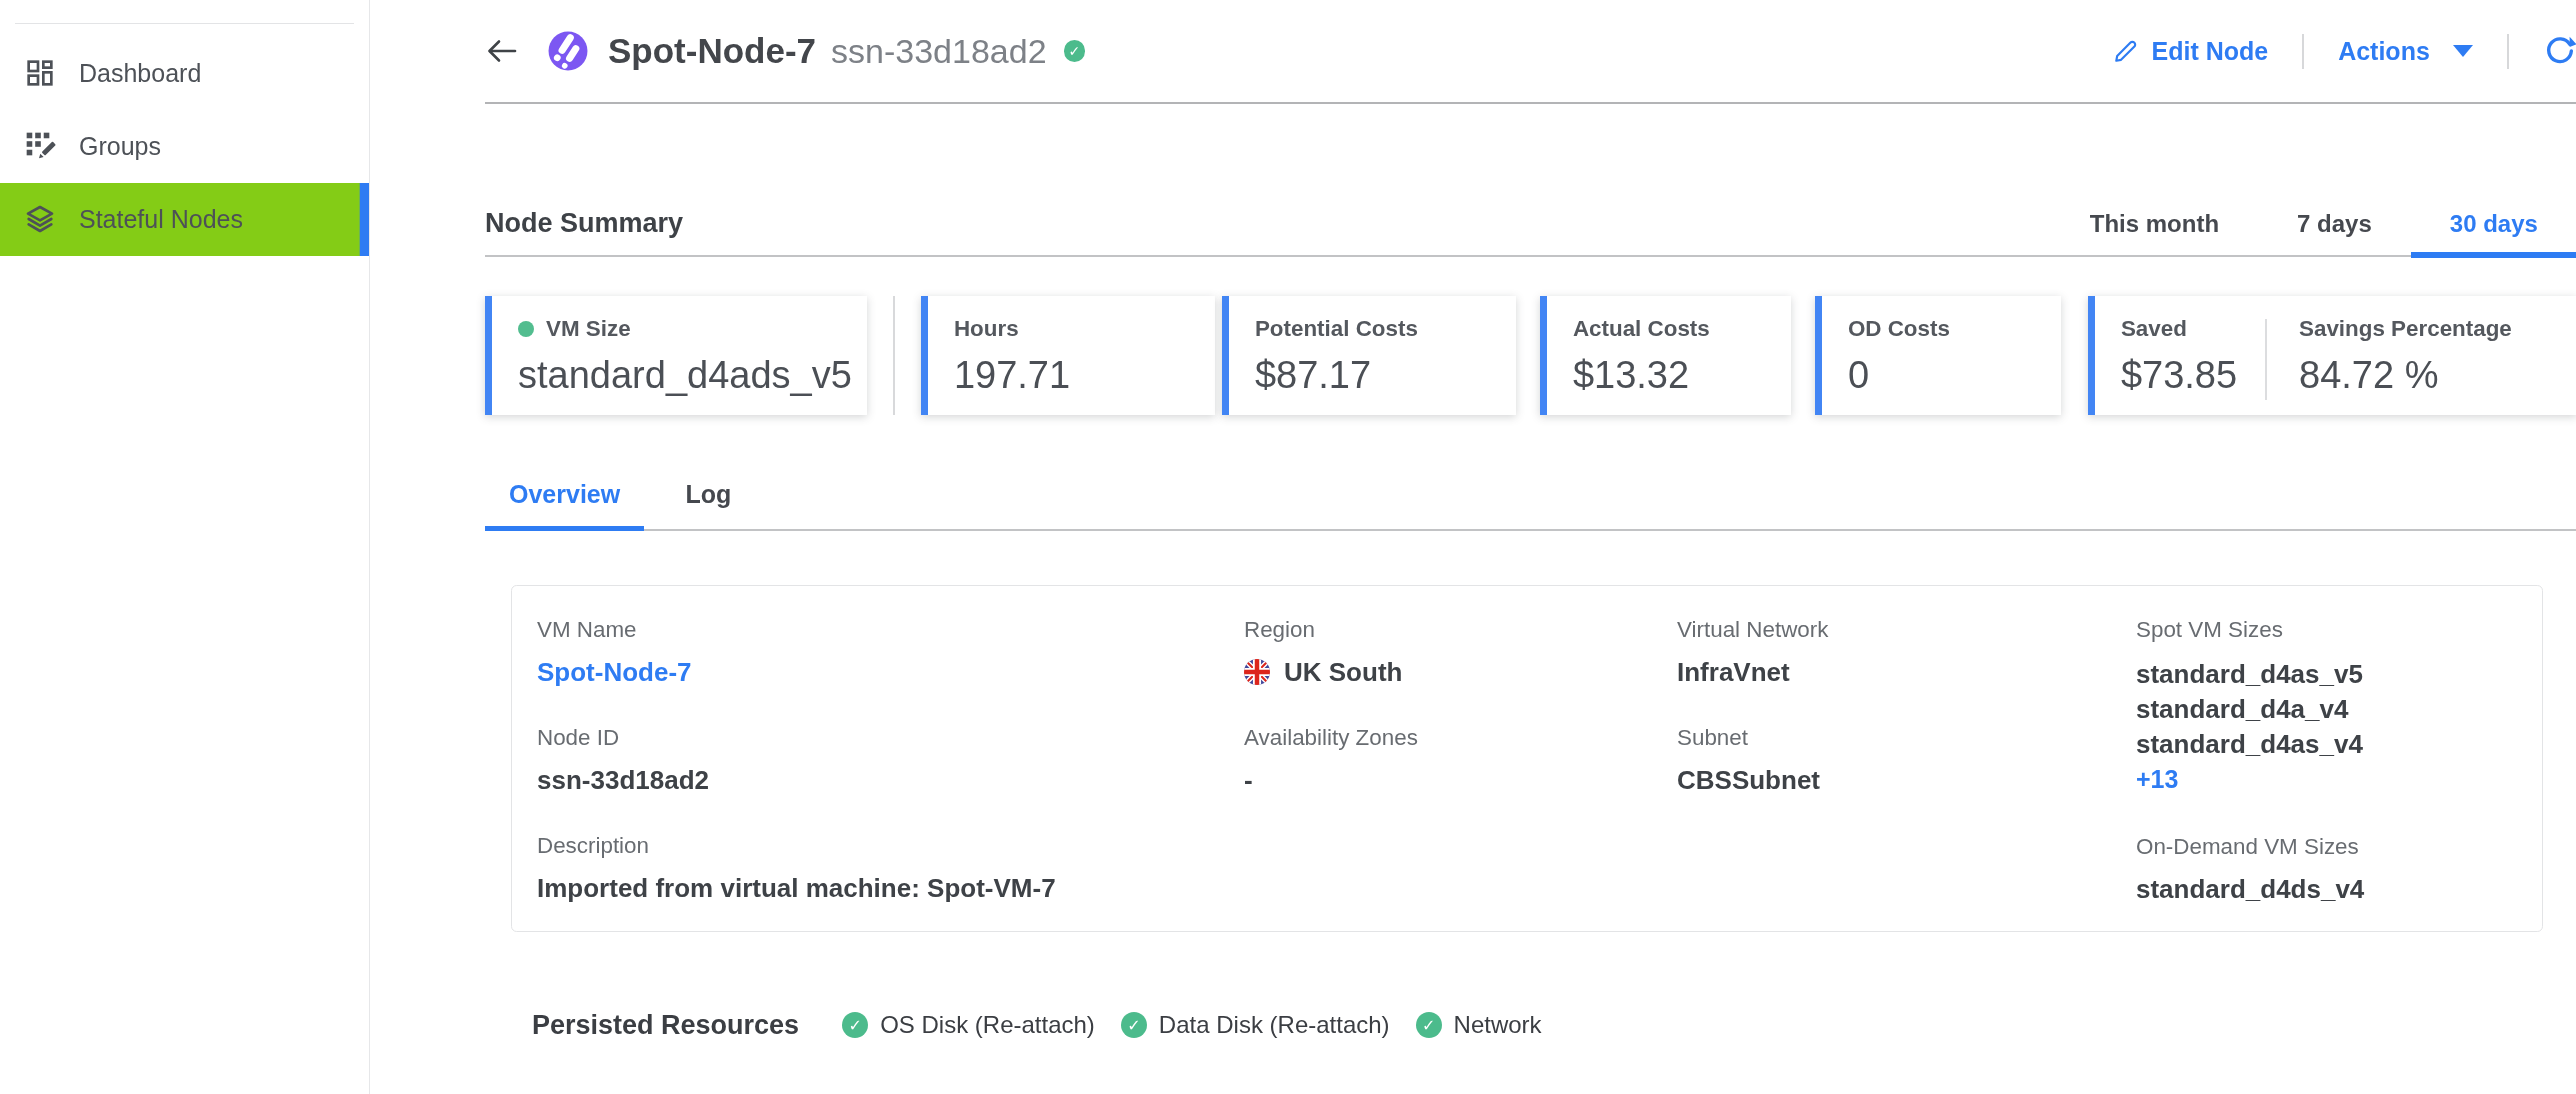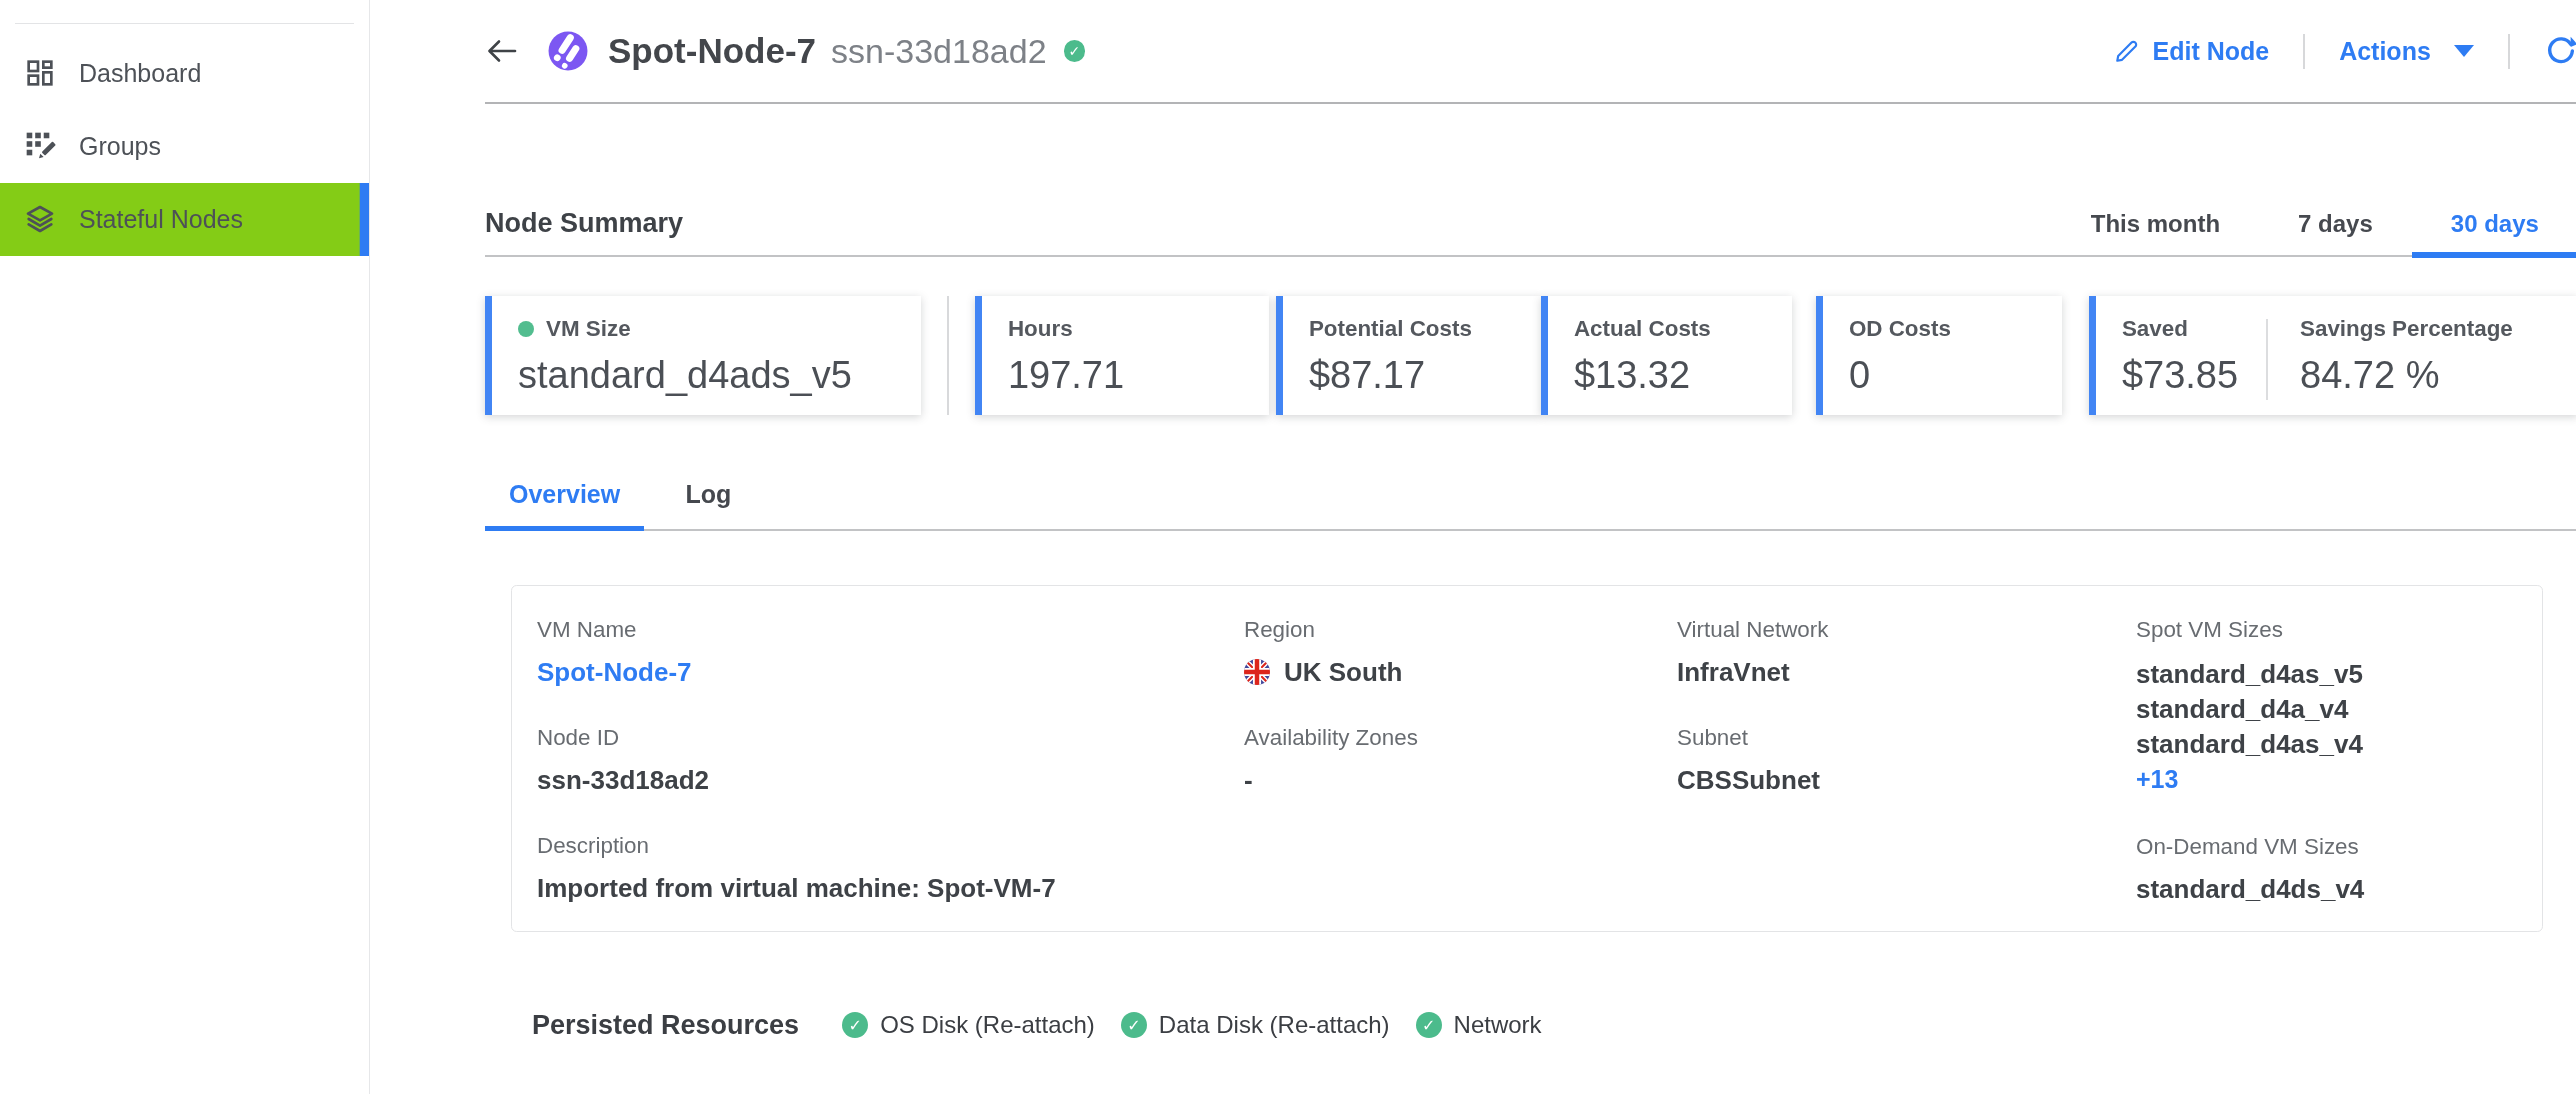--- a/index.html
+++ b/index.html
@@ -46,24 +46,24 @@
   .range { position:relative; padding:0 39px 17px; font-size:24px; font-weight:600; color:#46494f; cursor:pointer; }
   .range.active { color:#2e7cf3; }
   .range.active::after { content:""; position:absolute; left:0; right:0; bottom:-2.8px; height:5.6px; background:#2e7cf3; }
 
   
   .stats-row { margin-top:39px; display:flex; height:119px; align-items:stretch; }
   .stat-card { background:#fff; border-left:7.5px solid #4285f4; box-shadow:0 1.9px 8.4px rgba(60,64,67,.22); padding:19.6px 17px 0 26px; }
   .stat-label { display:flex; align-items:center; gap:12px; font-size:22.4px; font-weight:600; color:#54585e; white-space:nowrap; }
   .stat-value { margin-top:12px; font-size:38px; font-weight:400; color:#4b4f55; white-space:nowrap; }
   .green-dot { width:16px; height:16px; border-radius:50%; background:#52bd8f; }
-  .w-vm { width:436px; }
+  .w-vm { width:382px; }
   .stats-vsep { width:1.9px; background:#d8d9db; margin:0 26px; }
   .w-hours { width:294px; margin-right:7px; }
-  .w-pot { width:265px; }
+  .w-pot { width:294px; margin-right:24px; }
   .w-act { width:251px; margin-right:24px; }
   .w-od  { width:246px; margin-right:27px; }
   .w-saved { width:489px; display:flex; }
   .saved-col {}
   .saved-sep { width:1.9px; background:#dcdddf; margin:3.7px 32px 15px 28px; }
 
   
   .tabs { margin-top:65px; display:flex; border-bottom:2.8px solid #c2c3c5; }
   .tab { position:relative; padding:0 24px 19.6px; font-size:25px; font-weight:600; color:#45484e; cursor:pointer; }
   .tab + .tab { margin-left:11.2px; padding:0 30px 19.6px; }

